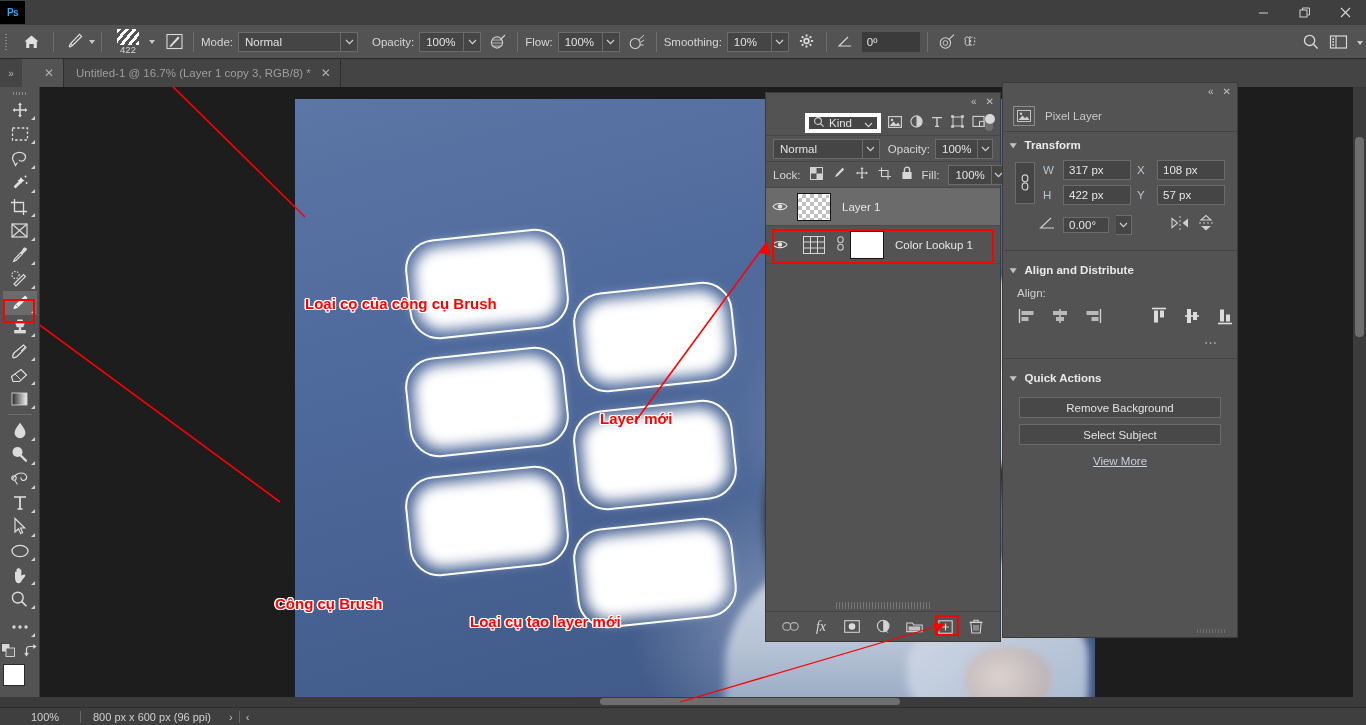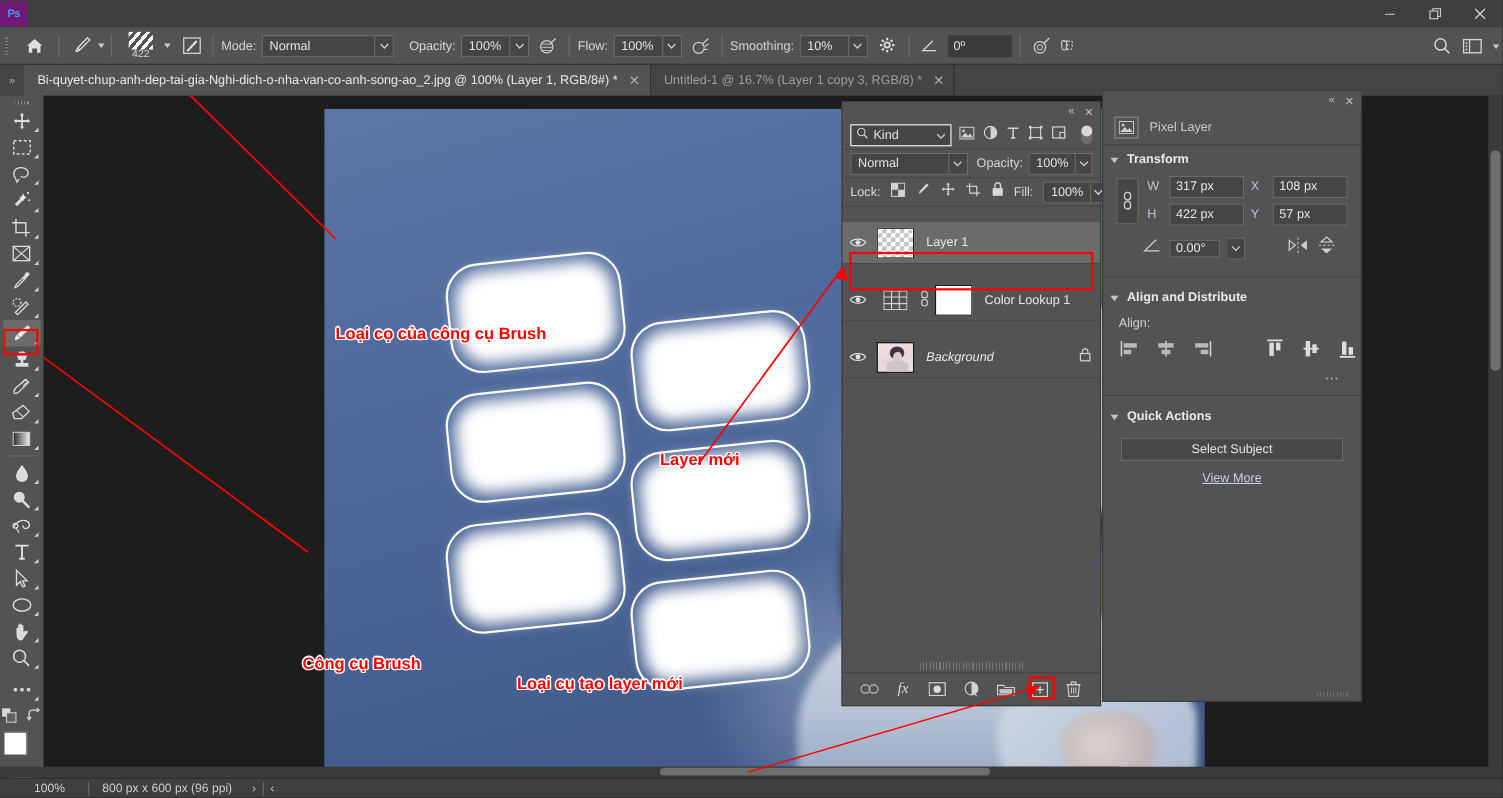--- a/index.html
+++ b/index.html
@@ -18,21 +18,21 @@
 
   
   .menubar {
     position: absolute; left: 0; top: 0; width: 1366px; height: 25px;
     background: #3f3f3f;
     display: flex; align-items: center;
   }
   .ps-logo {
     width: 25px; height: 23px;
     display: flex; align-items: center; justify-content: center;
-    background: #701a75;
+    background: #000000;
     color: #31a8ff;
     font-size: 10px; font-weight: bold;
     letter-spacing: -0.5px;
   }
   .menu-items { display: flex; align-items: center; margin-left: 8px; }
   .menu-item {
     color: #d6d6d6; font-size: 12.5px;
     padding: 4px 9px; cursor: default; white-space: nowrap;
   }
   .win-controls {
@@ -305,22 +305,22 @@
   }
   .hamburger { width: 13px; height: 9px;
     background-image: repeating-linear-gradient(to bottom, #cfcfcf 0 1.5px, transparent 1.5px 4px); }
   .lp-row {
     display: flex; align-items: center;
     height: 26px; padding: 0 7px;
     border-bottom: 1px solid #474747;
   }
   .lp-kind {
     display: flex; align-items: center;
-    border: 1px solid #ffffff; background: #454545;
-    height: 20px; width: 92px; padding: 0 4px; gap: 4px;
+    border: 4px solid #ffffff; background: #454545;
+    height: 20px; width: 92px; padding: 0 4px; gap: 4px; margin-left: 32px;
   }
   .lp-kind .label { font-size: 11.5px; color: #e0e0e0; }
   .lp-filter-icons { display: flex; align-items: center; gap: 8px; margin-left: 7px; }
   .pill-toggle {
     width: 10px; height: 17px; border-radius: 5px;
     background: #6e6e6e; margin-left: auto;
     position: relative;
   }
   .pill-toggle::after {
     content: ''; position: absolute; left: 0; top: 0;
@@ -332,21 +332,20 @@
     border: 1px solid #6b6b6b; background: #454545;
     height: 20px; width: 130px;
   }
   .lp-lock-row { gap: 9px; }
   .lock-label { font-size: 11.5px; color: #d6d6d6; }
   .layer-item {
     display: flex; align-items: center;
     height: 38px;
     border-bottom: 1px solid #4a4a4a;
     padding-right: 8px;
-    margin-top: 14px;
   }
   .layer-item.active { background: #6b6b6b; }
   .eye-cell { width: 28px; display: flex; align-items: center; justify-content: center; }
   .thumb {
     width: 34px; height: 28px; margin-left: 3px;
     border: 1px solid #161616;
     position: relative; overflow: hidden;
     background: #fff;
   }
   .thumb.checker {
@@ -685,21 +684,20 @@
             <circle cx="4.2" cy="11" r="0.9" fill="#d6d6d6"></circle>
         </svg>
       </div>
       <span class="caret">▾</span>
     </div>
   </div>
 
   <div class="tabbar">
     <div class="tabbar-grip">»</div>
     <div class="doc-tab active">
-      <span>Bi-quyet-chup-anh-dep-tai-gia-Nghi-dich-o-nha-van-co-anh-song-ao_2.jpg @ 100% (Layer 1, RGB/8#) *</span>
       <span class="tab-close">✕</span>
     </div>
     <div class="doc-tab inactive">
       <span>Untitled-1 @ 16.7% (Layer 1 copy 3, RGB/8) *</span>
       <span class="tab-close">✕</span>
     </div>
   </div>
 
   <div class="toolbar">
     <div class="tb-grip">
@@ -1142,40 +1140,20 @@
       <span class="link-icon">
         <svg width="9" height="15" viewBox="0 0 9 15">
           <rect x="1.8" y="0.8" width="5.4" height="6" rx="2.7" fill="none" stroke="#c8c8c8" stroke-width="1.1"></rect>
           <rect x="1.8" y="8.2" width="5.4" height="6" rx="2.7" fill="none" stroke="#c8c8c8" stroke-width="1.1"></rect>
         </svg>
       </span>
       <div class="mask-thumb"></div>
       <span class="layer-name">Color Lookup 1</span>
     </div>
 
-    <div class="layer-item">
-      <div class="eye-cell">
-        <svg width="16" height="11" viewBox="0 0 16 11">
-          <path d="M1 5.5 C3.5 1.4 12.5 1.4 15 5.5 C12.5 9.6 3.5 9.6 1 5.5 Z" fill="none" stroke="#e2e2e2" stroke-width="1.1"></path>
-          <circle cx="8" cy="5.5" r="2.2" fill="#e2e2e2"></circle>
-        </svg>
-      </div>
-      <div class="thumb" style="background:linear-gradient(160deg,#f4e4e6 0%,#e7d6d9 45%,#efe2e4 100%);">
-        <div style="position:absolute;left:11px;top:3px;width:13px;height:11px;background:#3b3540;border-radius:50% 50% 40% 40%"></div>
-        <div style="position:absolute;left:14px;top:8px;width:8px;height:10px;background:#d9cdc9;border-radius:45%"></div>
-        <div style="position:absolute;left:8px;top:16px;width:20px;height:11px;background:#cfc5cb;border-radius:40% 40% 0 0"></div>
-      </div>
-      <span class="layer-name italic">Background</span>
-      <span class="lock-right">
-        <svg width="11" height="13" viewBox="0 0 11 13">
-          <rect x="1.2" y="5.4" width="8.6" height="6.6" fill="none" stroke="#d0d0d0" stroke-width="1.1"></rect>
-          <path d="M3 5.4 L3 3.6 A2.5 2.5 0 0 1 8 3.6 L8 5.4" fill="none" stroke="#d0d0d0" stroke-width="1.1"></path>
-        </svg>
-      </span>
-    </div>
 
     <div class="layer-highlight"></div>
     <div class="lp-scrollbar"></div>
 
     <div class="lp-footer">
       <div class="foot-btn">
         <svg width="17" height="11" viewBox="0 0 17 11">
           <rect x="0.8" y="1.6" width="8" height="7.6" rx="3.8" fill="none" stroke="#b8b8b8" stroke-width="1.1"></rect>
           <rect x="8.2" y="1.6" width="8" height="7.6" rx="3.8" fill="none" stroke="#b8b8b8" stroke-width="1.1"></rect>
         </svg>
@@ -1349,20 +1327,21 @@
 
     <div class="dots-more">⋯</div>
 
     <div class="pp-divider"></div>
 
     <div class="pp-section-head">
       <span class="chev">▾</span>
       <span>Quick Actions</span>
     </div>
 
+    <div class="qa-btn">Remove Background</div>
     <div class="qa-btn">Select Subject</div>
     <div class="view-more">View More</div>
 
     <div class="pp-bottom-grip"></div>
   </div>
 
   <div class="bottom-strip"></div>
   <div class="hscroll">
     <div class="hthumb"></div>
   </div>

